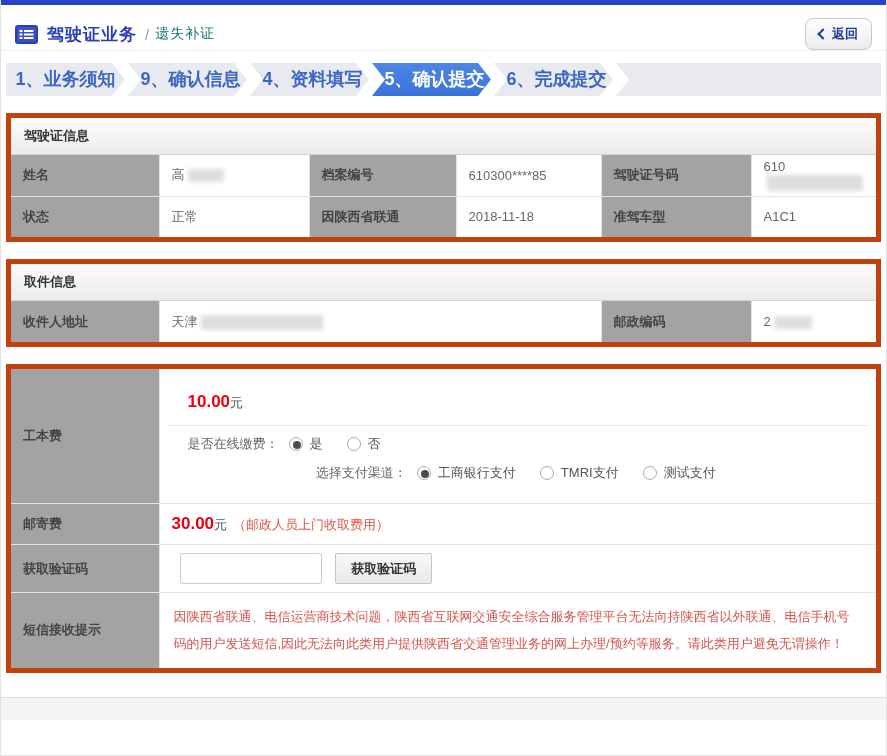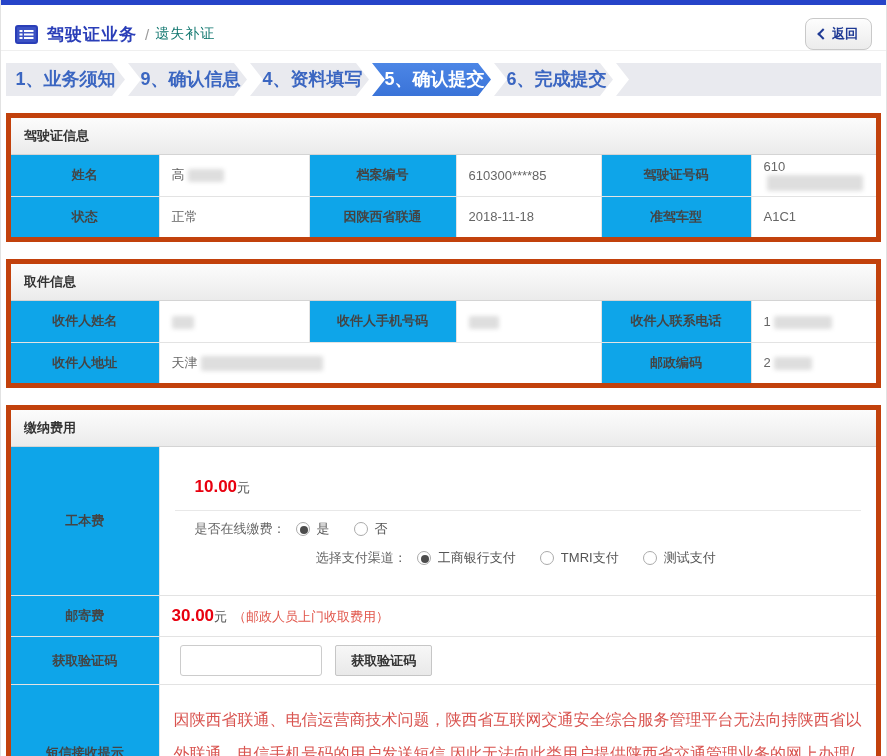--- a/index.html
+++ b/index.html
@@ -31,51 +31,51 @@
   .step-filler { flex: 1; margin-left: 3px; background: #e9eaef;
     clip-path: polygon(0 0, 100% 0, 100% 100%, 0 100%, 13px 50%); }
 
   
   .section { margin: 17px 5px 0 5px; border: 5px solid #c2410c; }
   .section-header { background: linear-gradient(#fcfcfc, #ebebeb); border-bottom: 1px solid #d4d4d4;
     padding: 9px 13px; font-size: 13px; font-weight: bold; color: #333; }
   table { width: 100%; border-collapse: collapse; table-layout: fixed; font-size: 13px; }
   th, td { border: 1px solid #e3e3e3; height: 41px; padding: 0 12px; vertical-align: middle; }
   tr:first-child th, tr:first-child td { border-top: none; }
-  th { background: #0ea5e9; text-align: center; color: #444; font-weight: bold; }
+  th { background: #a3a3a3; text-align: left; color: #444; font-weight: bold; }
   td { color: #666; text-align: left; background: #fff; }
   th:first-child, td:first-child { border-left: none; }
   th:last-child, td:last-child { border-right: none; }
   tr:last-child th, tr:last-child td { border-bottom: none; }
 
   .redact { display: inline-block; height: 13px; background: #dedede; filter: blur(2px); border-radius: 2px;
     vertical-align: middle; margin-left: 3px; }
 
   
-  .pay-cell { padding: 15px; margin-left: 35px; }
+  .pay-cell { padding: 8px; margin-left: 35px; }
   .fee-amount-row { padding: 15px 12px 13px 20px; border-bottom: 1px solid #e8e8e8; }
   .amount { color: #e8000f; font-size: 17px; font-weight: bold; }
   .unit { color: #555; font-size: 13px; }
   .fee-note { color: #e1554a; font-size: 13px; margin-left: 6px; }
   .radio-row { display: flex; align-items: center; padding: 9px 0 2px 20px; color: #666; font-size: 13px; }
   .radio-row.last { padding-bottom: 13px; justify-content: center; }
   .radio-question { margin-right: 10px; color: #666; }
   .radio-opt { display: flex; align-items: center; margin-right: 24px; color: #555; }
   .radio { width: 14px; height: 14px; border: 1px solid #ababab; border-radius: 50%; background: #fff;
     display: inline-block; position: relative; margin-right: 7px; cursor: pointer; flex: 0 0 auto; }
   .radio.checked::after { content: ""; position: absolute; left: 3px; top: 3px; width: 8px; height: 8px;
     border-radius: 50%; background: #4c4c4c; }
 
   .code-input { width: 142px; height: 31px; border: 1px solid #ccc; border-radius: 3px; padding: 0 8px;
     font-size: 13px; font-family: inherit; }
   .code-btn { margin-left: 10px; height: 31px; padding: 0 15px; background: linear-gradient(#f7f7f7, #e9e9e9);
     border: 1px solid #c6c6c6; border-radius: 2px; color: #333; font-size: 13px; font-weight: bold;
     cursor: pointer; font-family: inherit; }
 
-  .tip-cell { padding: 18px 14px; color: #d9534f; line-height: 2.1; font-size: 16px; }
+  .tip-cell { padding: 10px 14px; color: #d9534f; line-height: 2.1; font-size: 13px; }
 
   
   .footer { margin-top: 24px; background: #f4f4f4; border-top: 1px solid #ddd; padding: 11px 27px 11px 0;
     display: flex; justify-content: flex-end; gap: 14px; }
 </style>
 </head>
 <body>
 
 <div class="page">
   <div class="topbar"></div>
@@ -145,40 +145,31 @@
     <table>
       <colgroup>
           <col style="width:148px">
           <col style="width:150px">
           <col style="width:147px">
           <col style="width:145px">
           <col style="width:150px">
           <col>
         </colgroup>
       <tbody>
-          <tr>
-        <th>收件人姓名</th>
-        <td><span class="redact" style="width:22px;margin-left:0"></span></td>
-        <th>收件人手机号码</th>
-        <td><span class="redact" style="width:30px;margin-left:0"></span></td>
-        <th>收件人联系电话</th>
-        <td><span>1</span><span class="redact" style="width:58px"></span></td>
-      </tr>
       <tr>
         <th>收件人地址</th>
         <td colspan="3"><span>天津</span><span class="redact" style="width:122px;height:15px"></span></td>
         <th>邮政编码</th>
         <td><span>2</span><span class="redact" style="width:38px"></span></td>
       </tr>
     </tbody>
       </table>
   </div>
 
   <div class="section">
-    <div class="section-header">缴纳费用</div>
     <table>
       <colgroup>
           <col style="width:148px">
           <col>
         </colgroup>
       <tbody>
           <tr>
         <th>工本费</th>
         <td class="pay-cell">
           <div class="fee-amount-row">

